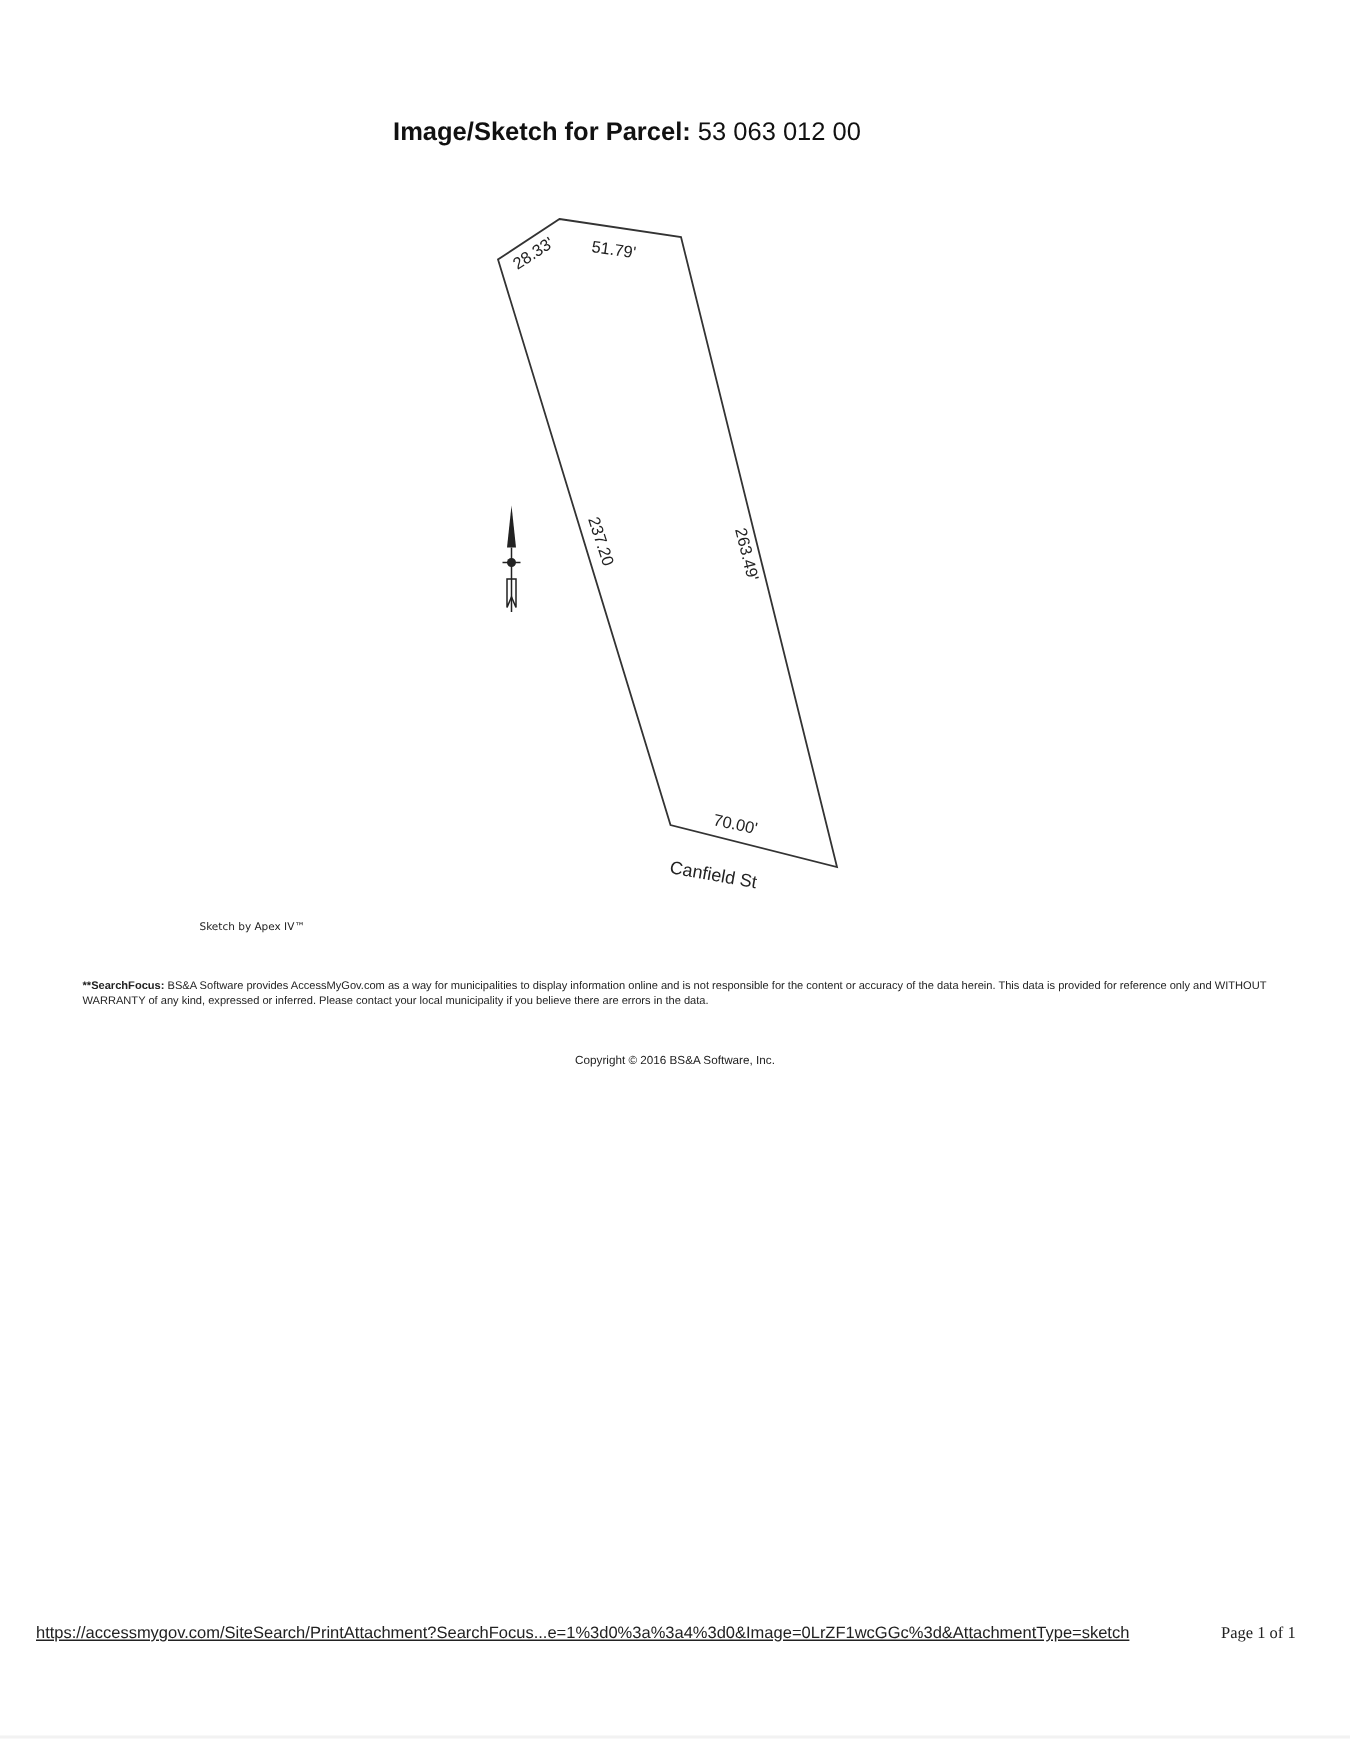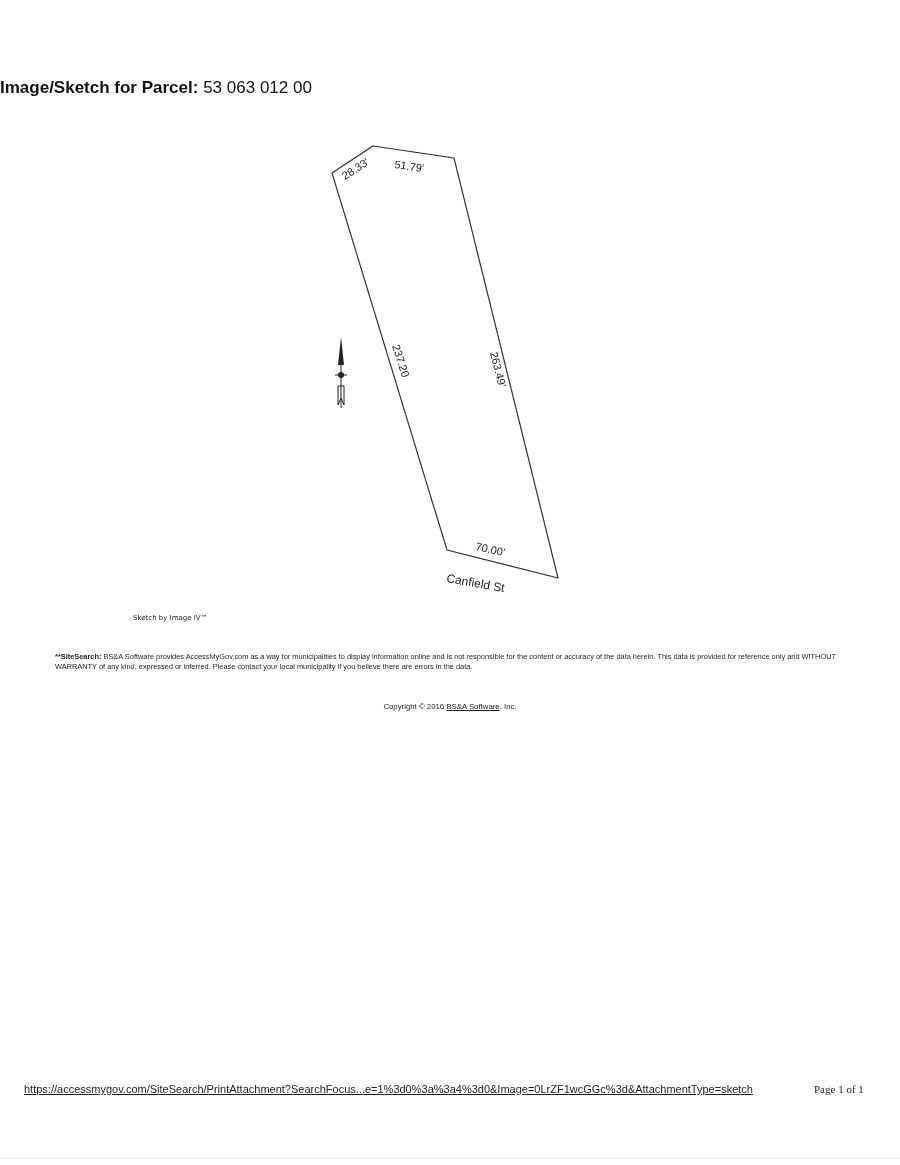--- a/index.html
+++ b/index.html
@@ -1,24 +1,24 @@
 <!DOCTYPE html>
 <html><head>
 <meta charset="utf-8">
 <style>
   html, body { margin: 0; padding: 0; background: #ffffff; }
   body { width: 900px; height: 1165px; position: relative; overflow: hidden; font-family: "Liberation Sans", sans-serif; color: #111; }
-  .title { position: absolute; top: 78px; left: 0; width: 836px; text-align: left; font-size: 17px; }
+  .title { position: absolute; top: 78px; left: 0; width: 836px; text-align: center; font-size: 17px; }
   .title b { font-weight: bold; }
   .sketch { position: absolute; left: 0; top: 0; }
   .sketch-credit { position: absolute; left: 133px; top: 614px; font-size: 7px; color: #222; font-family: "DejaVu Sans", sans-serif; }
   .disclaimer { position: absolute; left: 55px; top: 652px; width: 790px; font-size: 7.4px; line-height: 9.5px; color: #222; }
   .disclaimer b { font-weight: bold; }
   .copyright { position: absolute; top: 702px; left: 0; width: 900px; text-align: center; font-size: 7.8px; color: #222; }
-  .copyright .link { text-decoration: underline; color: #222; text-align: center; }
+  .copyright .link { color: #222; text-align: center; }
   .footer-url { position: absolute; left: 24px; top: 1083px; font-size: 11px; color: #222; text-decoration: underline; }
   .footer-page { position: absolute; left: 814px; top: 1083px; font-size: 11px; color: #222; font-family: Liberation Serif, serif; }
   .bottom-line { position: absolute; left: 0; top: 1157px; width: 900px; height: 2px; background: #f2f2f2; }
 </style>
 </head>
 <body>
 
 <div class="title">
   <b>Image/Sketch for Parcel:</b>
   <span>53 063 012 00</span>
@@ -36,24 +36,24 @@
 
   <g>
     <polygon points="341,337 338,365 344,365" fill="#222"></polygon>
     <line x1="341" y1="365" x2="341" y2="408" stroke="#222" stroke-width="1"></line>
     <circle cx="341" cy="375" r="3" fill="#222"></circle>
     <line x1="335" y1="375" x2="347" y2="375" stroke="#222" stroke-width="1"></line>
     <path d="M338,386 L338,405 L341,398 L344,405 L344,386 Z" fill="none" stroke="#222" stroke-width="1"></path>
   </g>
 </svg>
 
-<div class="sketch-credit">Sketch by Image IV™</div>
+<div class="sketch-credit">Sketch by Apex IV™</div>
 
 <div class="disclaimer">
-  <b>**SiteSearch:</b>
+  <b>**SearchFocus:</b>
   <span>BS&amp;A Software provides AccessMyGov.com as a way for municipalities to display information online and is not responsible for the content or accuracy of the data herein. This data is provided for reference only and WITHOUT WARRANTY of any kind, expressed or inferred. Please contact your local municipality if you believe there are errors in the data.</span>
 </div>
 
 <div class="copyright">
   <span>Copyright © 2016</span>
   <span class="link">BS&amp;A Software</span><span>, Inc.</span>
 </div>
 
 <div class="footer-url">https://accessmygov.com/SiteSearch/PrintAttachment?SearchFocus...e=1%3d0%3a%3a4%3d0&amp;Image=0LrZF1wcGGc%3d&amp;AttachmentType=sketch</div>
 <div class="footer-page">Page 1 of 1</div>

